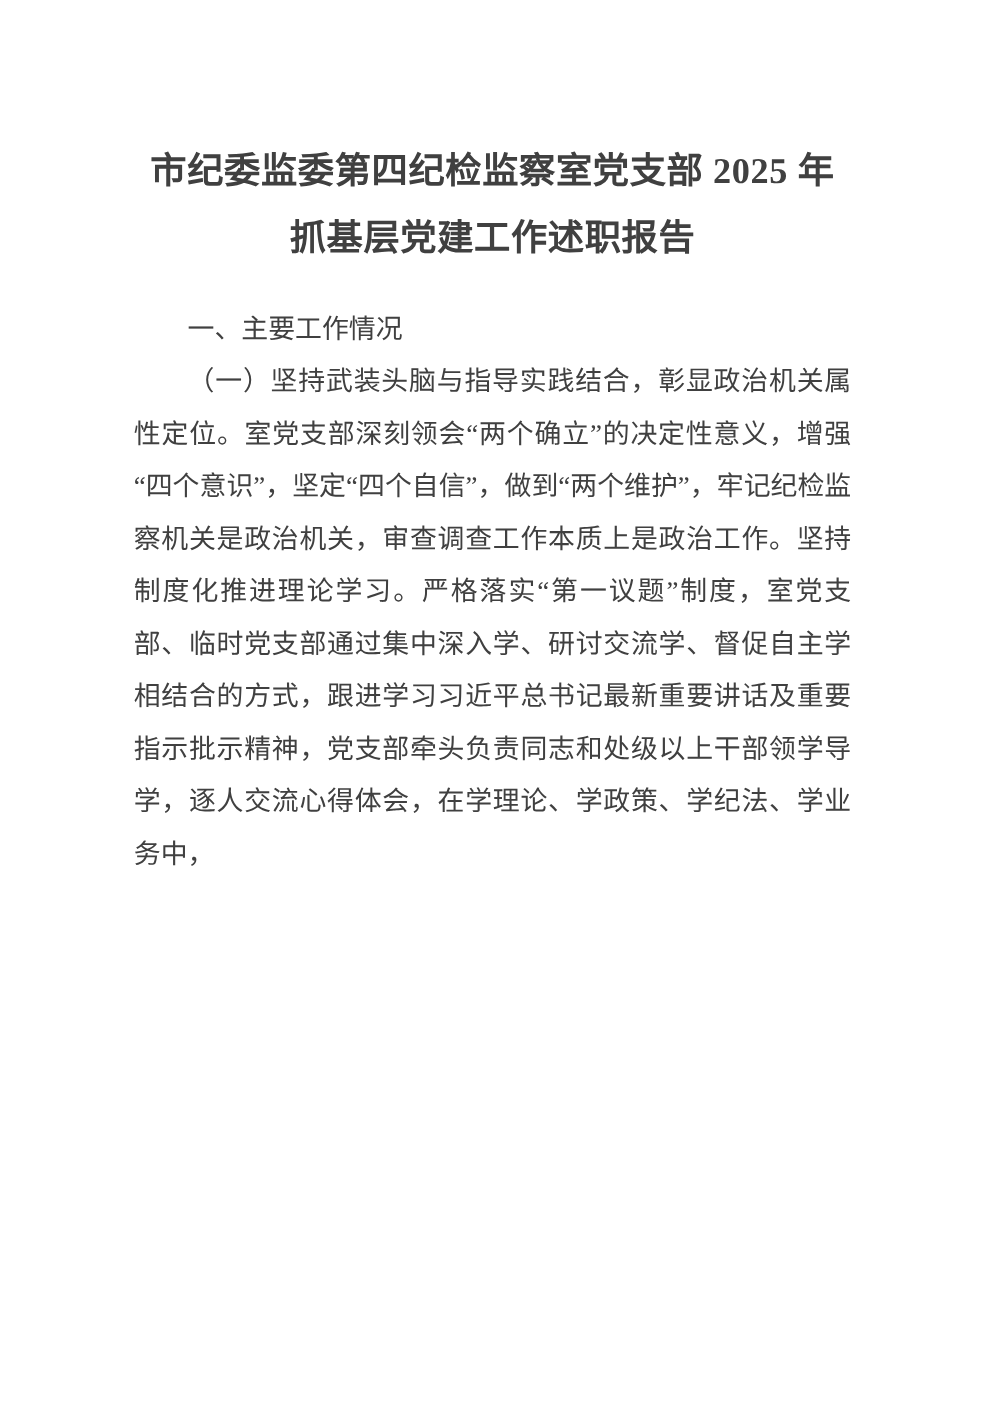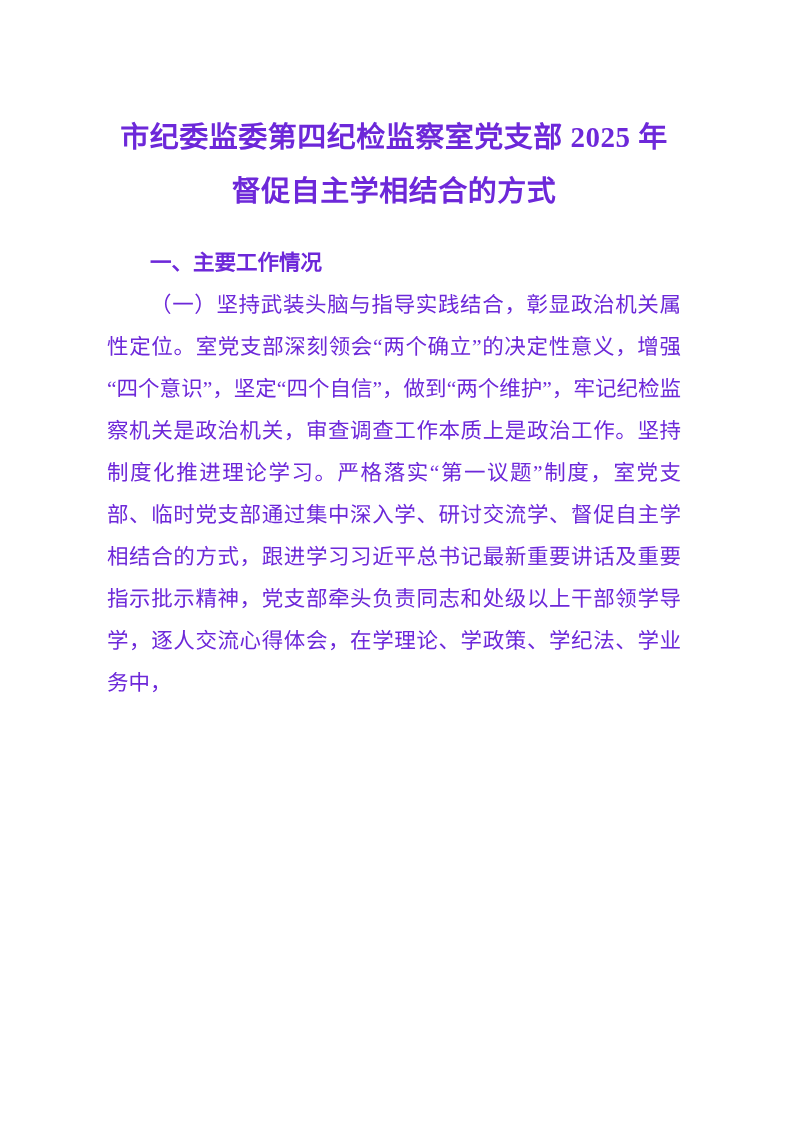--- a/index.html
+++ b/index.html
@@ -10,21 +10,21 @@
   .page {
     position: relative;
     width: 793px;
     height: 1122px;
     margin: 0 auto;
     background: #ffffff;
     box-sizing: border-box;
     padding: 110px 112px 0 107px;
     overflow: hidden;
     font-family: "Liberation Serif", "DejaVu Serif", serif;
-    color: #6d28d9;
+    color: #404040;
   }
   .doc-title {
     margin: 0 0 24px 0;
     padding: 0;
     font-size: 29px;
     line-height: 54px;
     font-weight: bold;
     text-align: center;
     letter-spacing: 0.5px;
     font-family: "Liberation Serif", "DejaVu Serif", serif;
@@ -43,28 +43,28 @@
     word-break: break-all;
     overflow-wrap: break-word;
   }
   p.indent-half {
     text-indent: 11px;
   }
   p.indent-two-char {
     text-indent: 43px;
   }
   p.role-heading {
-    font-weight: bold; 
+    font-weight: normal; 
   }
 </style>
 </head>
 <body>
 
 <div class="page">
   <h1 class="doc-title">
     <span class="title-line">市纪委监委第四纪检监察室党支部 2025 年</span>
-    <span class="title-line">督促自主学相结合的方式</span>
+    <span class="title-line">抓基层党建工作述职报告</span>
   </h1>
   <div class="doc-body" id="doc-body">
       <p class="role-heading indent-two-char">一、主要工作情况</p>
       <p class="role-body indent-two-char">（一）坚持武装头脑与指导实践结合，彰显政治机关属性定位。室党支部深刻领会“两个确立”的决定性意义，增强“四个意识”，坚定“四个自信”，做到“两个维护”，牢记纪检监察机关是政治机关，审查调查工作本质上是政治工作。坚持制度化推进理论学习。严格落实“第一议题”制度，室党支部、临时党支部通过集中深入学、研讨交流学、督促自主学相结合的方式，跟进学习习近平总书记最新重要讲话及重要指示批示精神，党支部牵头负责同志和处级以上干部领学导学，逐人交流心得体会，在学理论、学政策、学纪法、学业务中，</p>
     </div>
 </div>
 
 </body></html>

